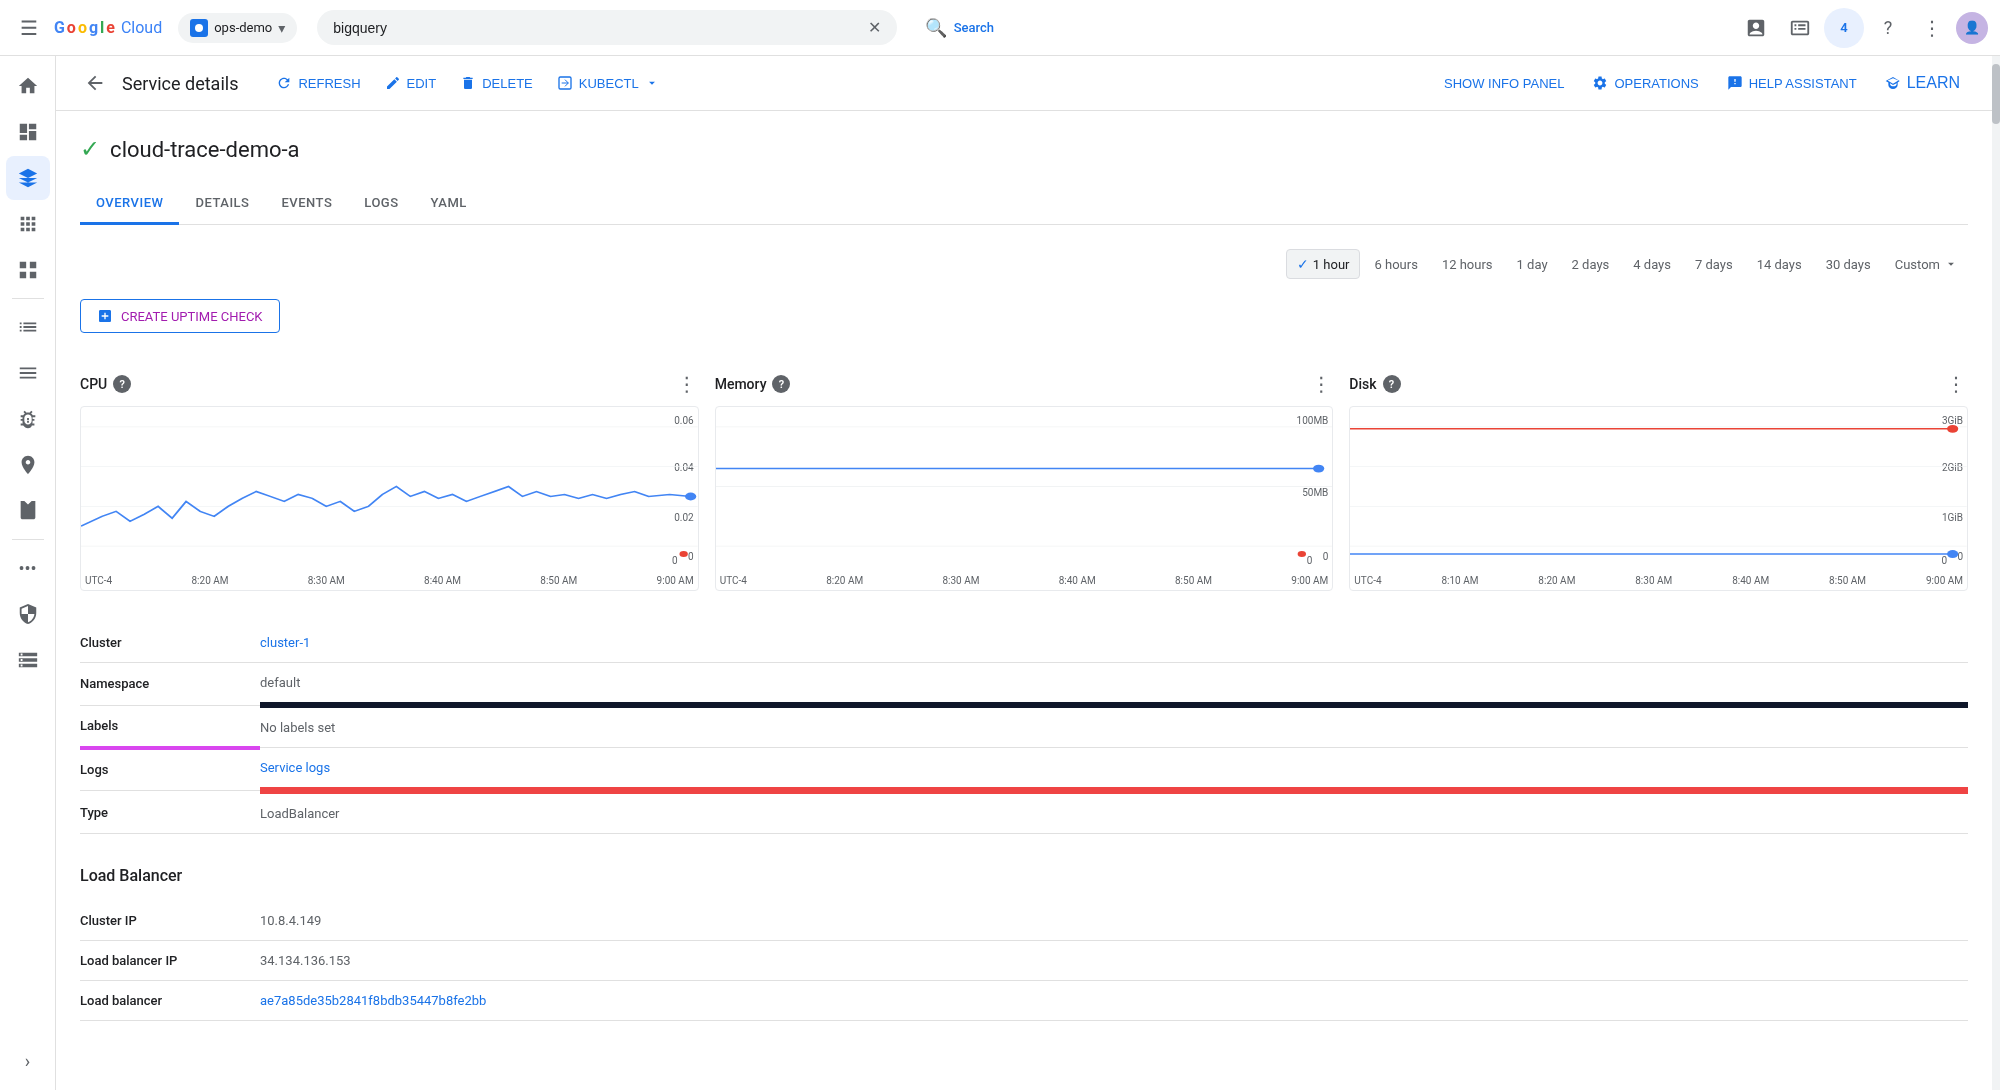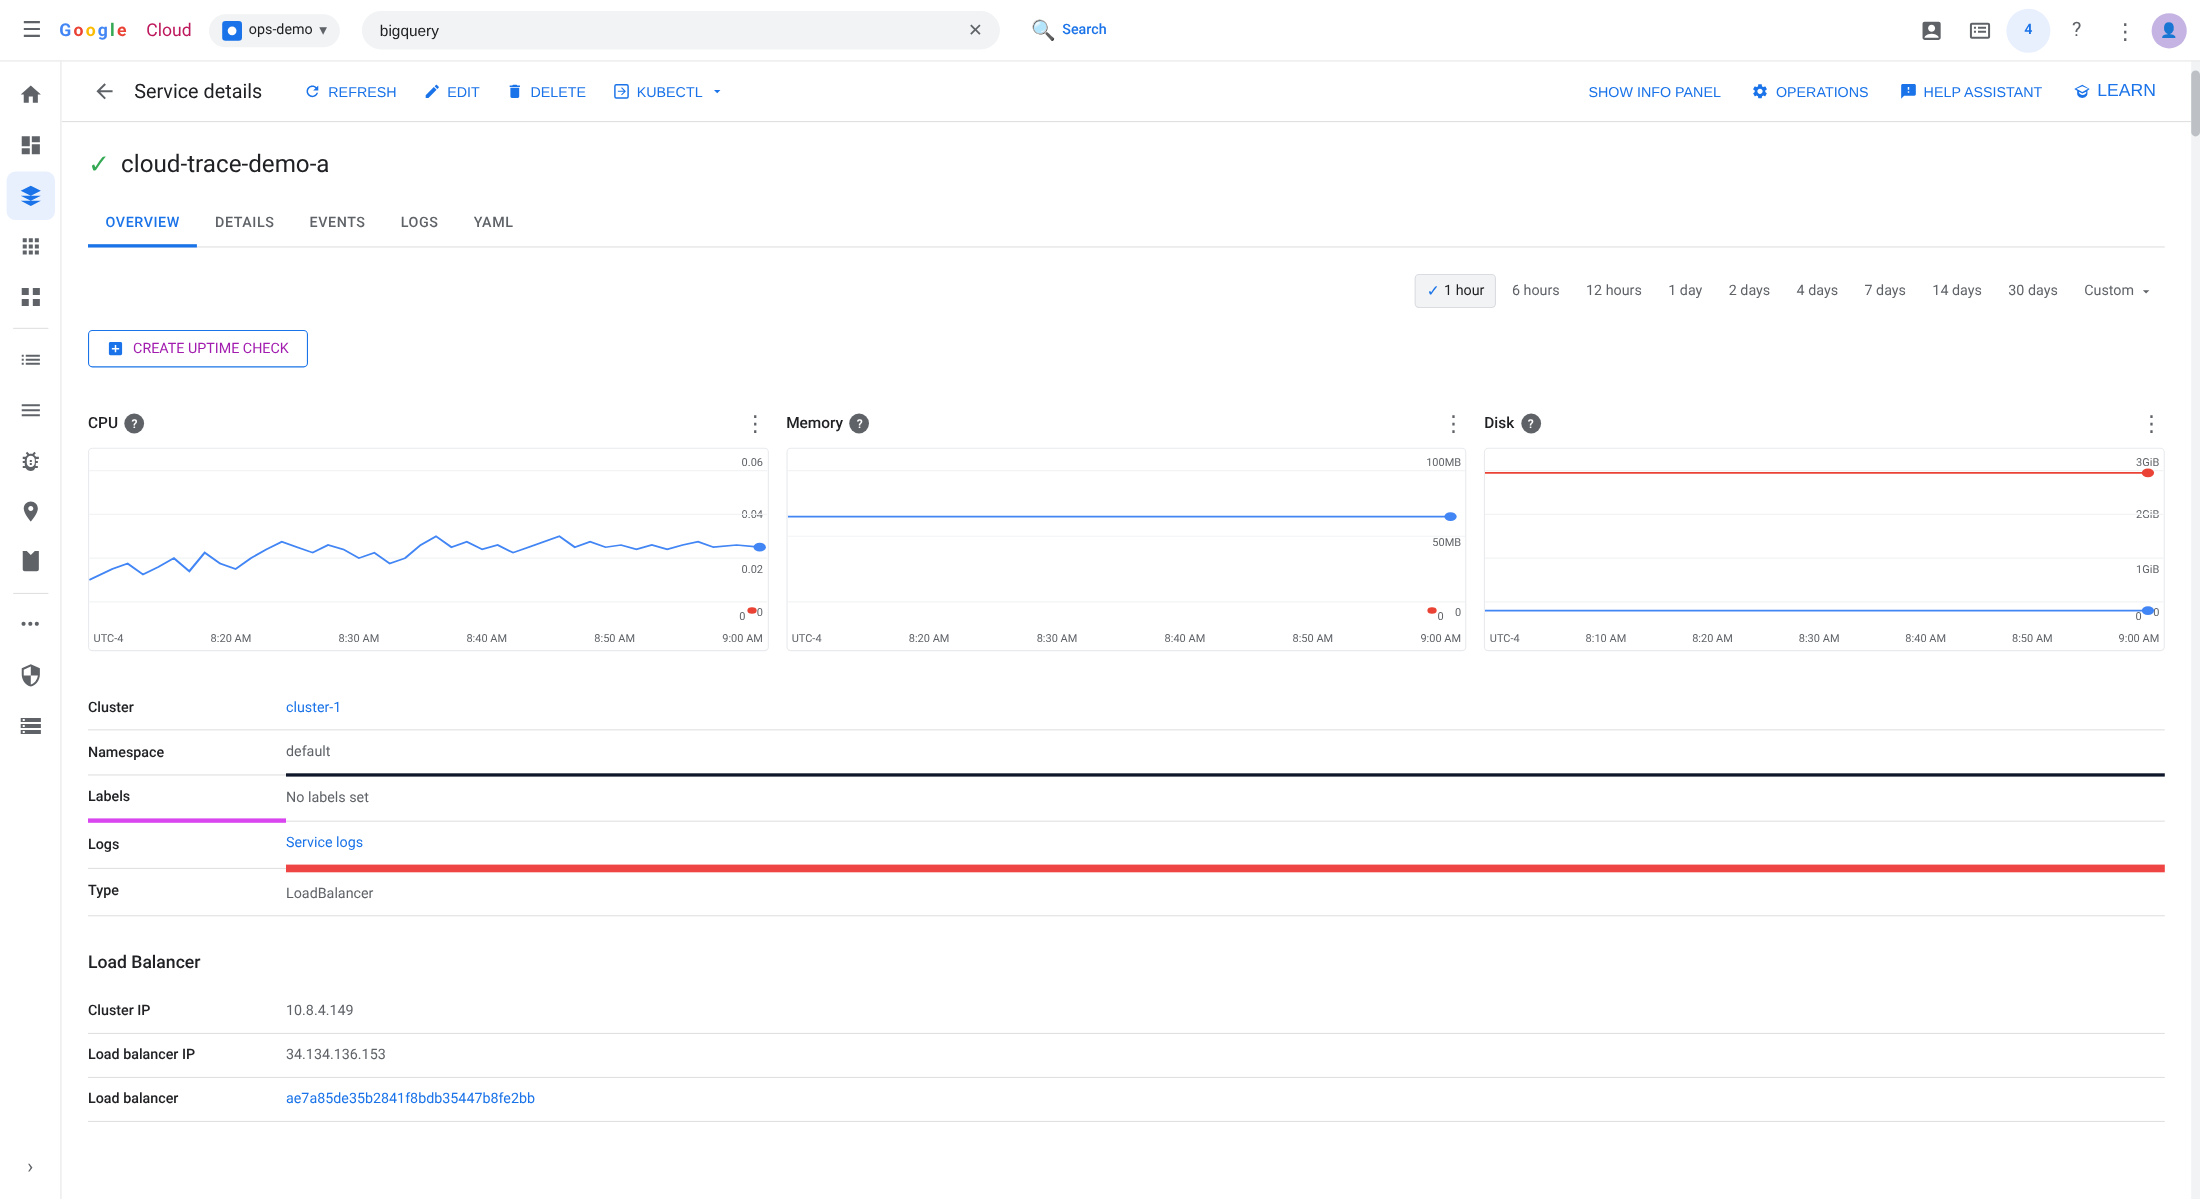--- a/index.html
+++ b/index.html
@@ -11,21 +11,21 @@
 <div style="display:flex;align-items:center;height:56px;padding:0 12px;border-bottom:1px solid #e0e0e0;background:#fff;gap:8px;">
   <button style="background:none;border:none;cursor:pointer;padding:8px;color:#5f6368;font-size:20px;">☰</button>
 
   <div style="display:flex;align-items:center;gap:2px;font-size:16px;font-weight:500;white-space:nowrap;">
     <span style="color:#4285f4;font-weight:700;">G</span>
       <span style="color:#ea4335;font-weight:700;">o</span>
       <span style="color:#fbbc04;font-weight:700;">o</span>
       <span style="color:#4285f4;font-weight:700;">g</span>
       <span style="color:#34a853;font-weight:700;">l</span>
       <span style="color:#ea4335;font-weight:700;">e</span>
-      <span style="color:#be185d;font-weight:400;margin-left:16px;">Cloud</span>
+      <span style="color:#3b82f6;font-weight:400;margin-left:4px;">Cloud</span>
   </div>
 
   <div style="display:flex;align-items:center;gap:6px;background:#f1f3f4;border-radius:20px;padding:6px 12px;cursor:pointer;margin-left:8px;">
     <div style="width:18px;height:18px;background:#1a73e8;border-radius:3px;display:flex;align-items:center;justify-content:center;">
       <svg width="12" height="12" viewBox="0 0 12 12" fill="white">
           <circle cx="6" cy="6" r="4"></circle>
         </svg>
     </div>
     <span style="font-size:13px;color:#202124;">ops-demo</span>
     <span style="color:#5f6368;font-size:14px;">▾</span>
@@ -377,21 +377,21 @@
       <table style="width:100%;border-collapse:collapse;margin-bottom:32px;">
         <tbody>
             <tr>
           <td style="padding:12px 0;border-bottom:1px solid #e0e0e0;font-weight:500;color:#202124;font-size:13px;width:180px;">Cluster</td>
           <td style="padding:12px 0;border-bottom:1px solid #e0e0e0;font-size:13px;">
             <a href="#" style="color:#1a73e8;text-decoration:none;">cluster-1</a>
           </td>
         </tr>
         <tr>
           <td style="padding:12px 0;border-bottom:1px solid #e0e0e0;font-weight:500;color:#202124;font-size:13px;">Namespace</td>
-          <td style="padding:12px 0;border-bottom:3px solid #0f172a;font-size:13px;color:#5f6368;">default</td>
+          <td style="padding:12px 0;border-bottom:6px solid #0f172a;font-size:13px;color:#5f6368;">default</td>
         </tr>
         <tr>
           <td style="padding:12px 0;border-bottom:4px solid #d946ef;font-weight:500;color:#202124;font-size:13px;">Labels</td>
           <td style="padding:12px 0;border-bottom:1px solid #e0e0e0;font-size:13px;color:#5f6368;">No labels set</td>
         </tr>
         <tr>
           <td style="padding:12px 0;border-bottom:1px solid #e0e0e0;font-weight:500;color:#202124;font-size:13px;">Logs</td>
           <td style="padding:12px 0;border-bottom:7px solid #ef4444;font-size:13px;">
             <a href="#" style="color:#1a73e8;text-decoration:none;">Service logs</a>
           </td>

